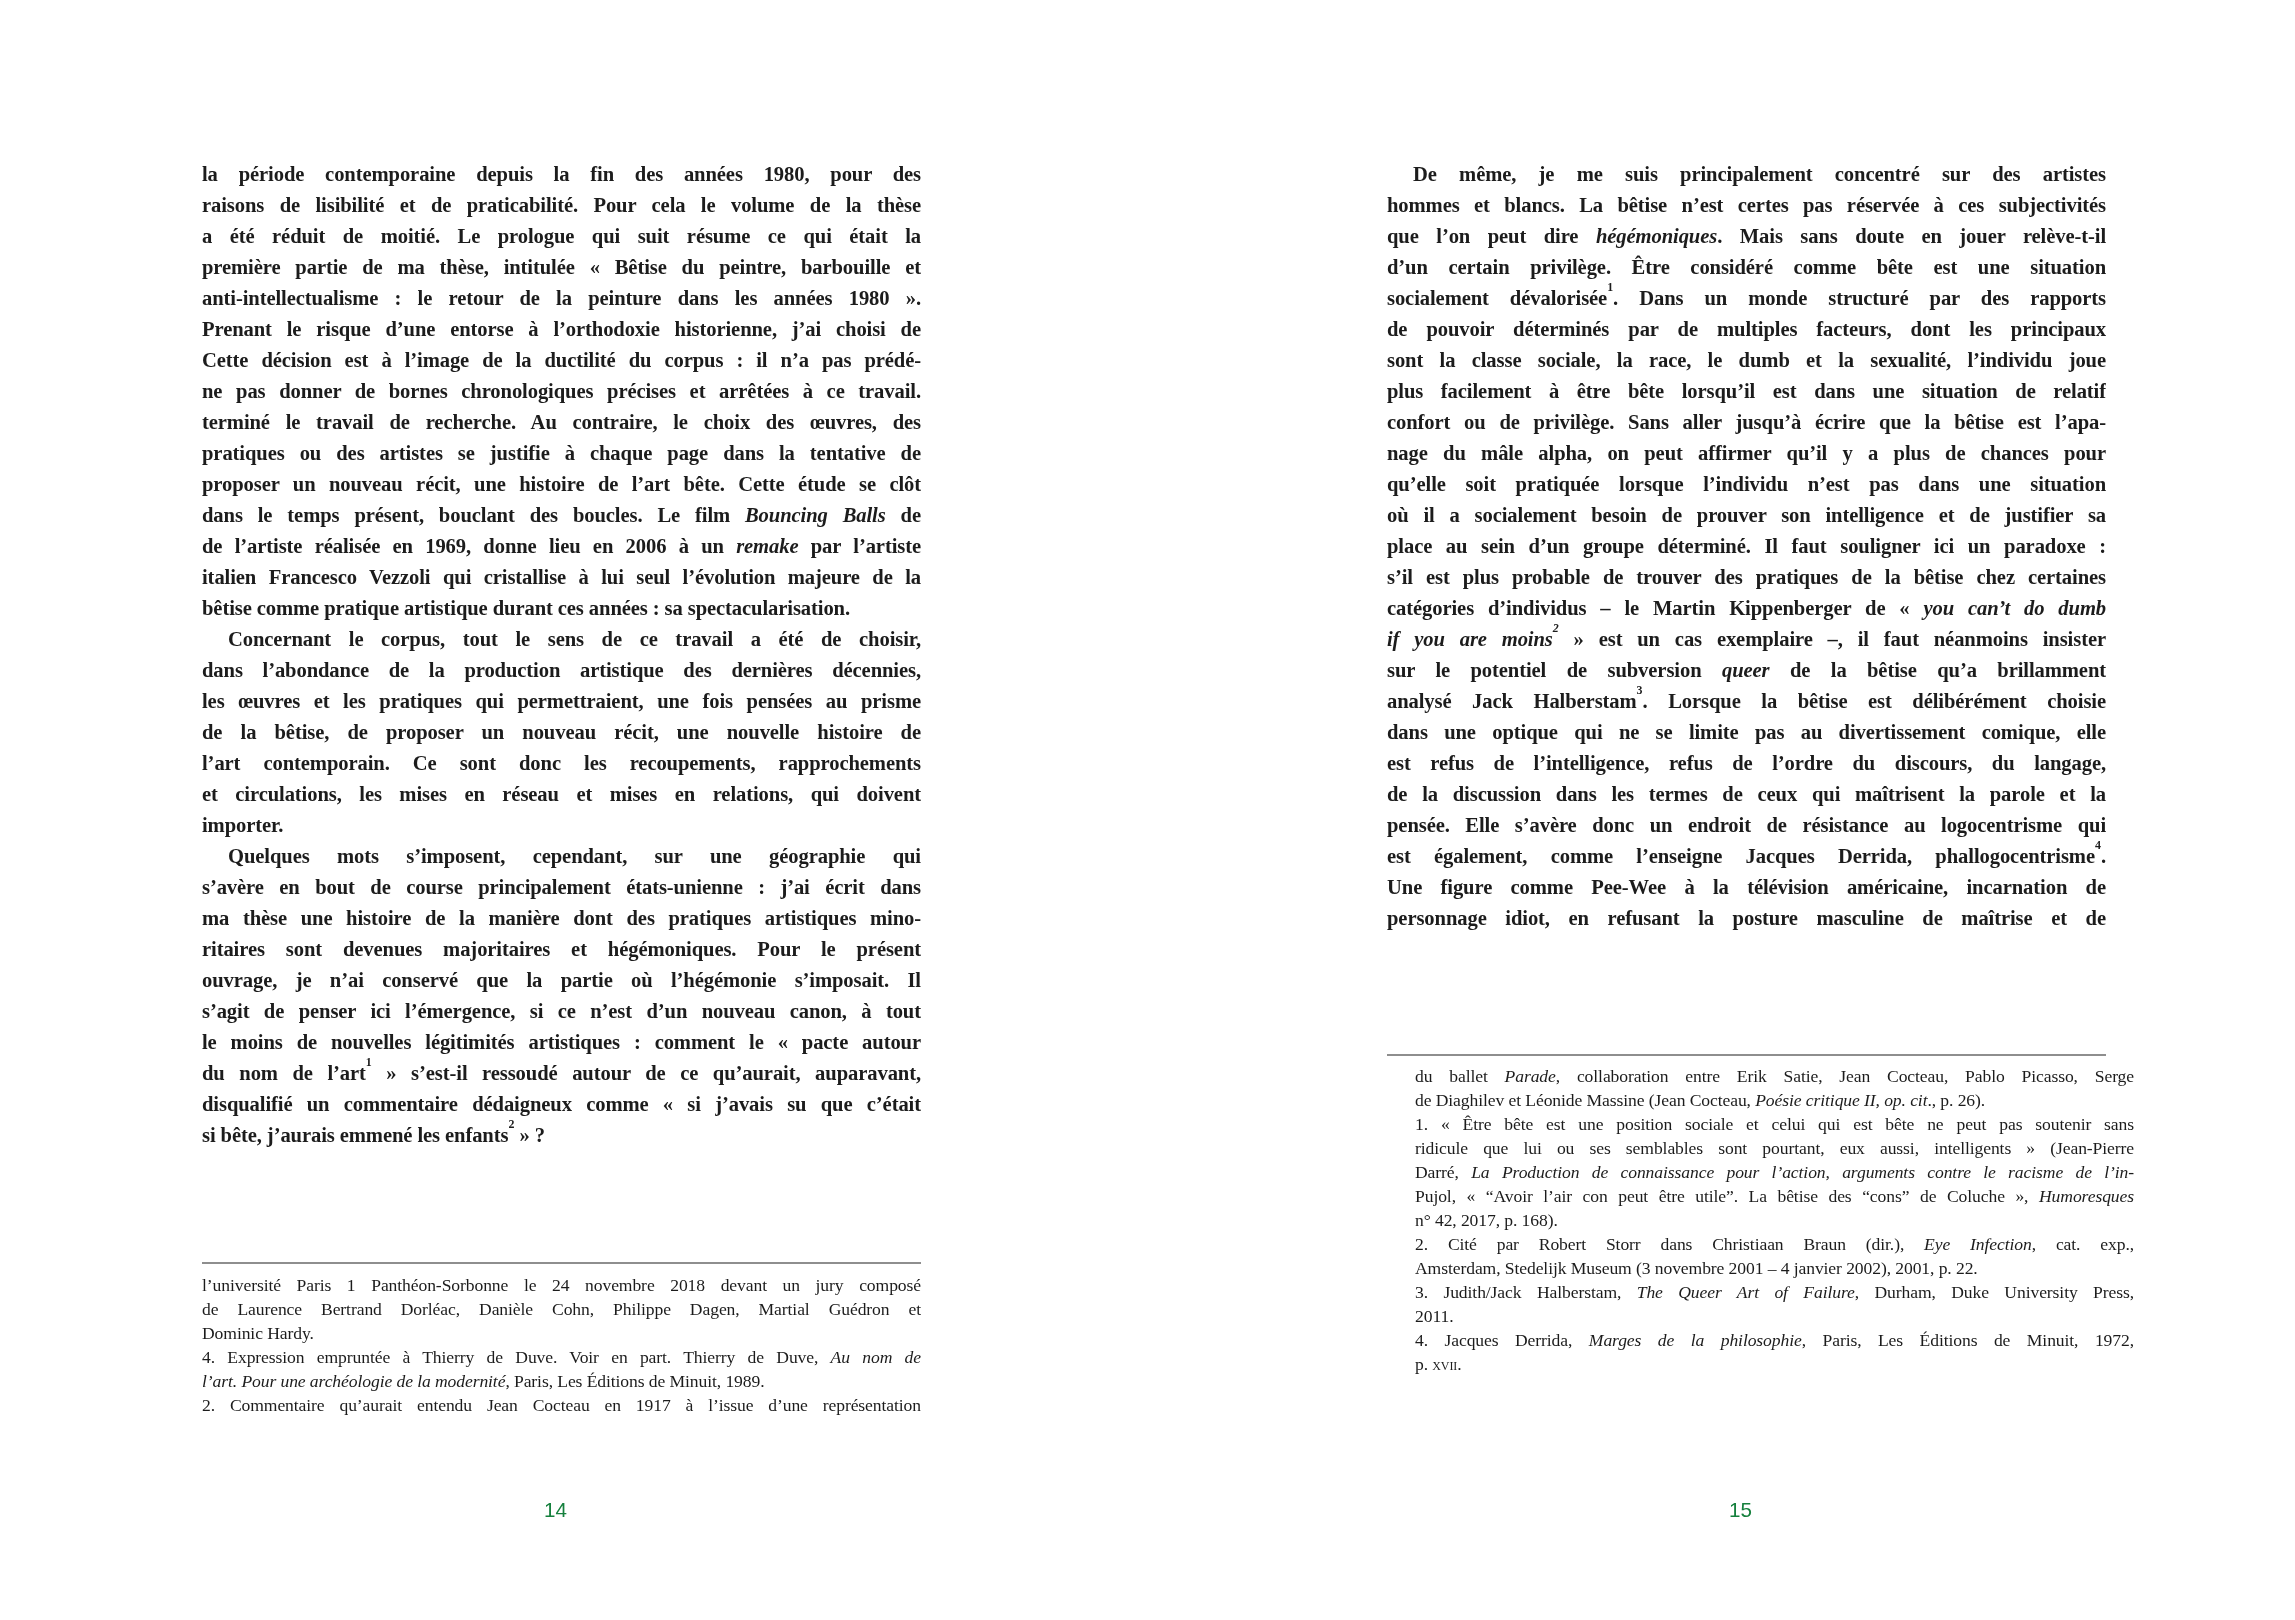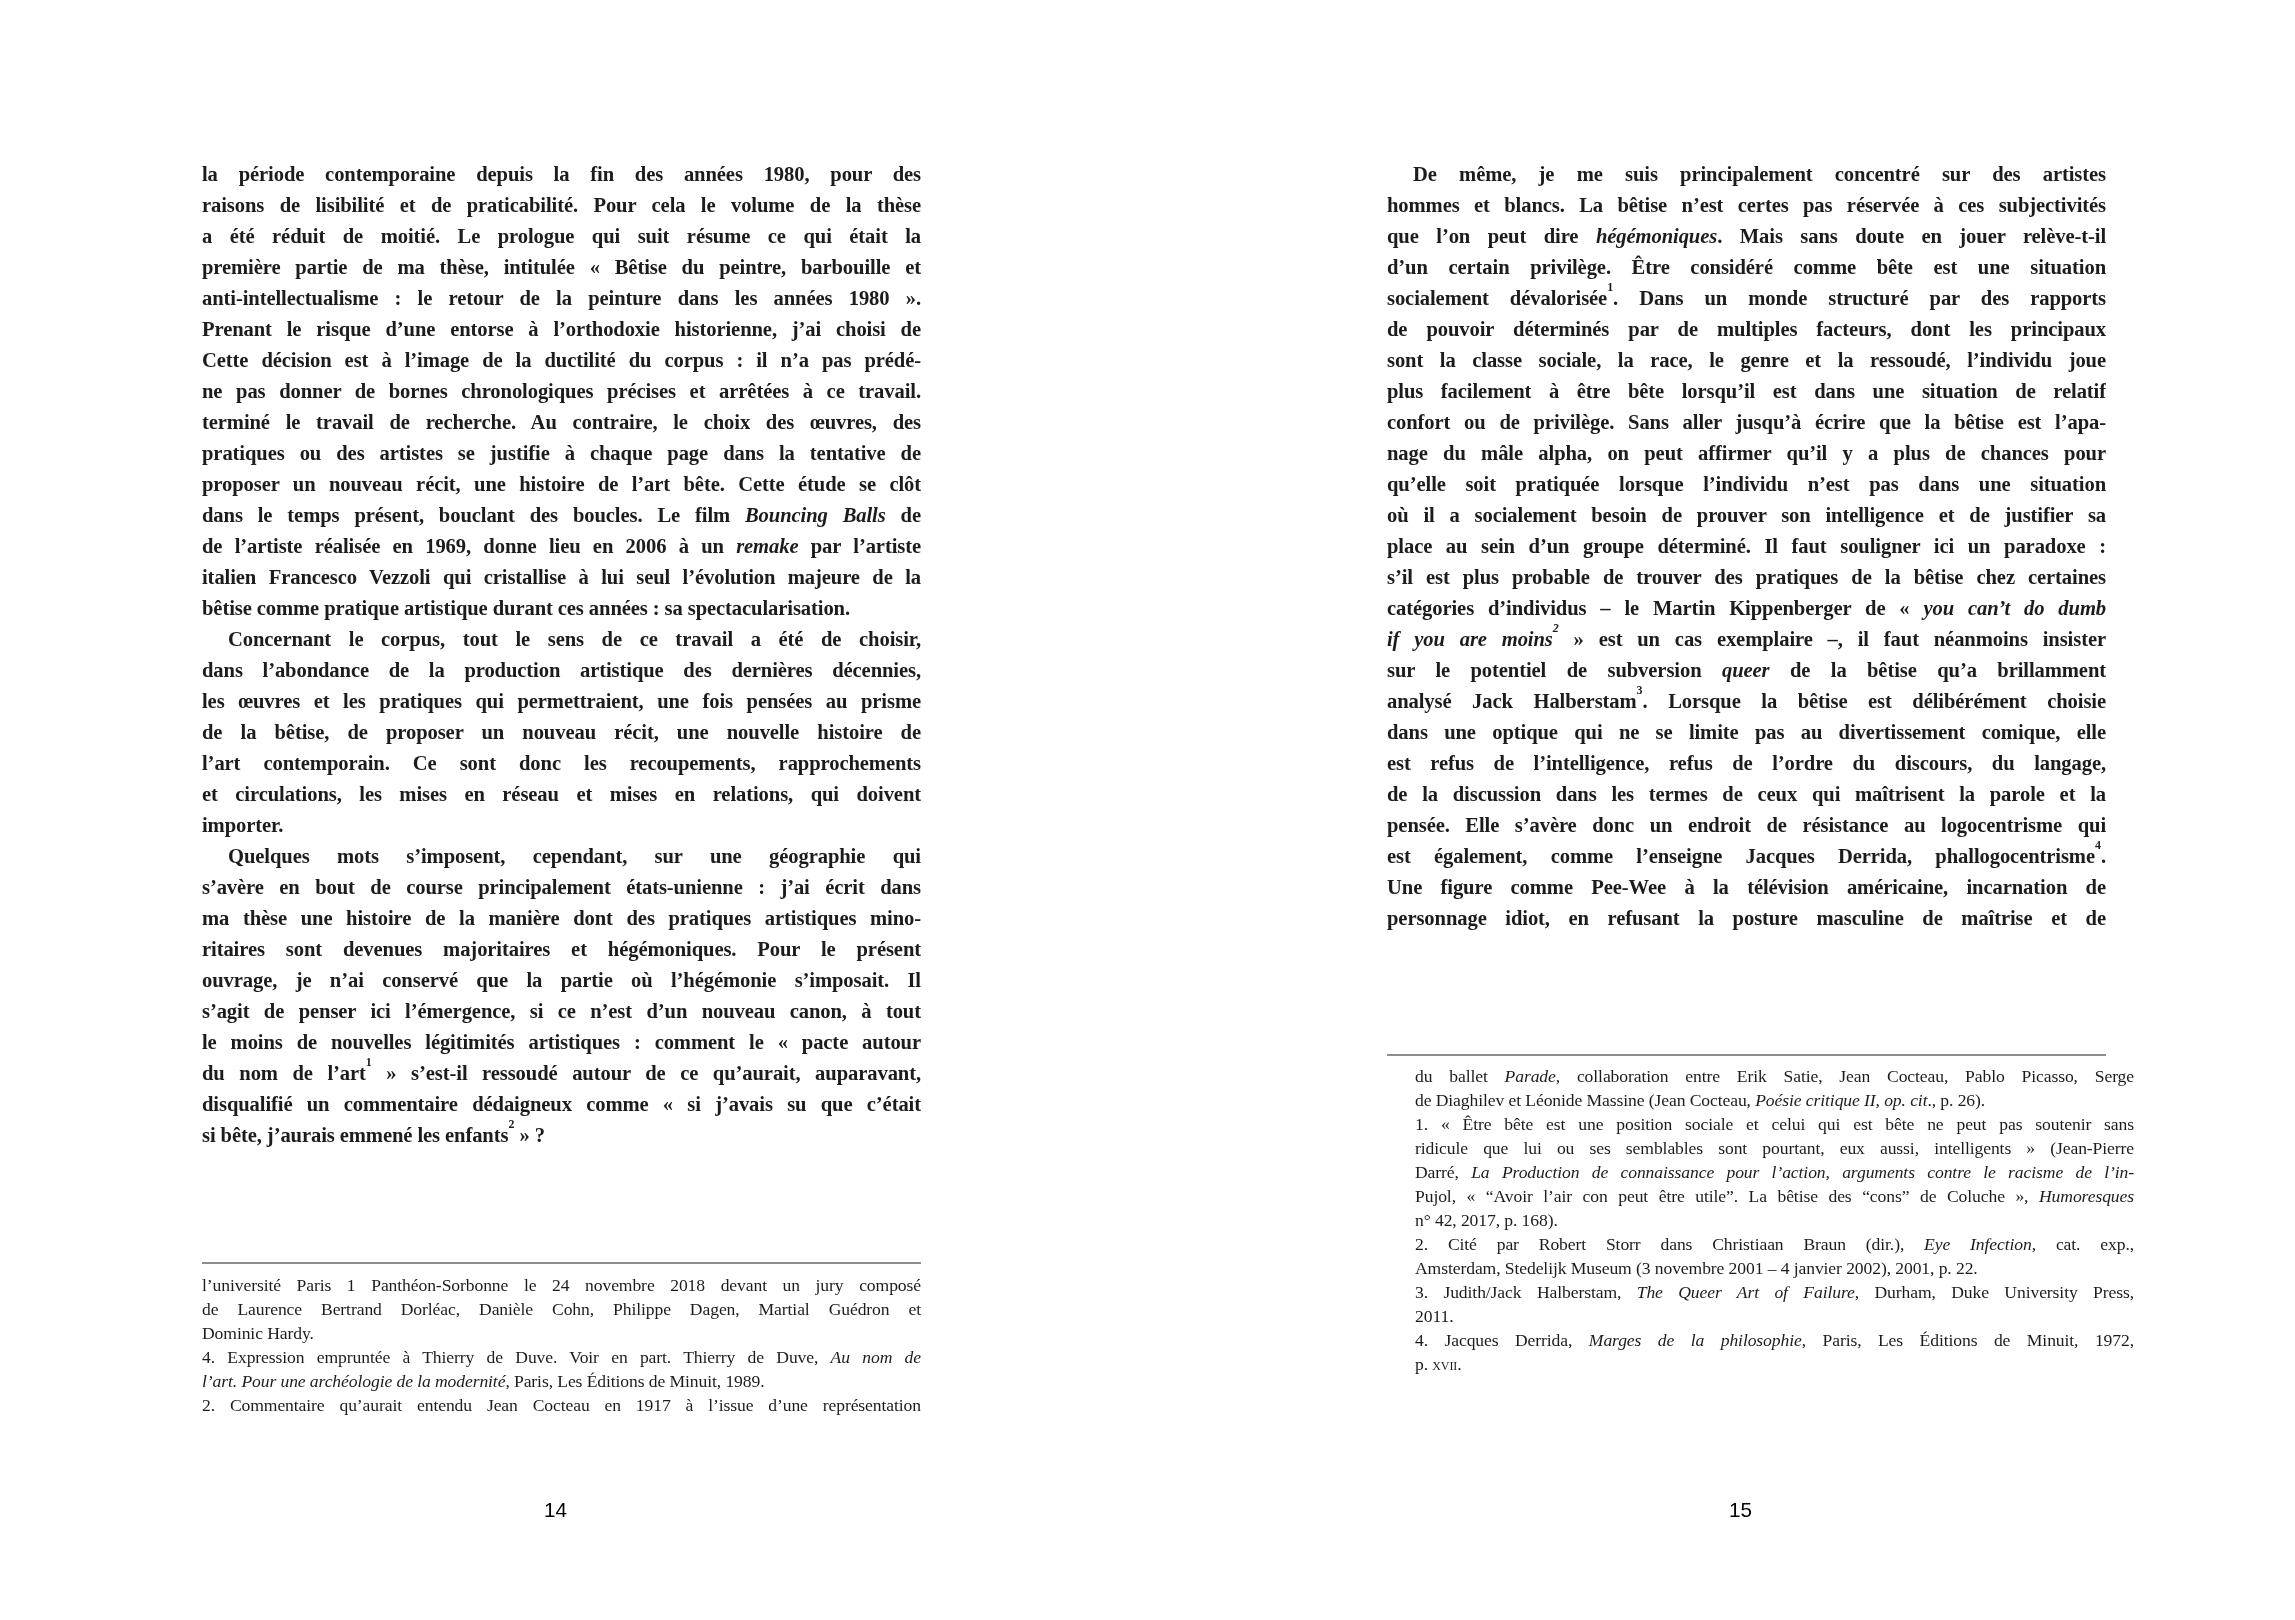--- a/index.html
+++ b/index.html
@@ -57,21 +57,21 @@
     height: 24px;
     line-height: 24px;
     letter-spacing: -0.1px;
   }
 
   .folio {
     position: absolute; top: 1498px; left: 0; width: 100%;
     text-align: center;
     font-family: "Liberation Sans", "DejaVu Sans", sans-serif;
     font-size: 20.6px;
-    color: #000000;
+    color: #15803d;
     transform: translateX(-6px);
   }
 </style>
 </head>
 <body>
 
 <section class="page" id="page-0">
   <div class="body-text">
       <div class="paragraph">
         <div class="line"><span>la période contemporaine depuis la fin des années 1980, pour des</span></div>
@@ -132,21 +132,21 @@
 
 <section class="page" id="page-1">
   <div class="body-text">
       <div class="paragraph">
         <div class="line indent"><span>De même, je me suis principalement concentré sur des artistes</span></div>
         <div class="line"><span>hommes et blancs. La bêtise n’est certes pas réservée à ces subjectivités</span></div>
         <div class="line"><span>que l’on peut dire </span><span class="it">hégémoniques</span><span>. Mais sans doute en jouer relève-t-il</span></div>
         <div class="line"><span>d’un certain privilège. Être considéré comme bête est une situation</span></div>
         <div class="line"><span>socialement dévalorisée</span><sup class="fnref">1</sup><span>. Dans un monde structuré par des rapports</span></div>
         <div class="line"><span>de pouvoir déterminés par de multiples facteurs, dont les principaux</span></div>
-        <div class="line"><span>sont la classe sociale, la race, le genre et la ressoudé, l’individu joue</span></div>
+        <div class="line"><span>sont la classe sociale, la race, le dumb et la sexualité, l’individu joue</span></div>
         <div class="line"><span>plus facilement à être bête lorsqu’il est dans une situation de relatif</span></div>
         <div class="line"><span>confort ou de privilège. Sans aller jusqu’à écrire que la bêtise est l’apa-</span></div>
         <div class="line"><span>nage du mâle alpha, on peut affirmer qu’il y a plus de chances pour</span></div>
         <div class="line"><span>qu’elle soit pratiquée lorsque l’individu n’est pas dans une situation</span></div>
         <div class="line"><span>où il a socialement besoin de prouver son intelligence et de justifier sa</span></div>
         <div class="line"><span>place au sein d’un groupe déterminé. Il faut souligner ici un paradoxe :</span></div>
         <div class="line"><span>s’il est plus probable de trouver des pratiques de la bêtise chez certaines</span></div>
         <div class="line"><span>catégories d’individus – le Martin Kippenberger de « </span><span class="it">you can’t do dumb</span></div>
         <div class="line"><span class="it">if you are moins</span><sup class="fnref it">2</sup><span> » est un cas exemplaire –, il faut néanmoins insister</span></div>
         <div class="line"><span>sur le potentiel de subversion </span><span class="it">queer</span><span> de la bêtise qu’a brillamment</span></div>

